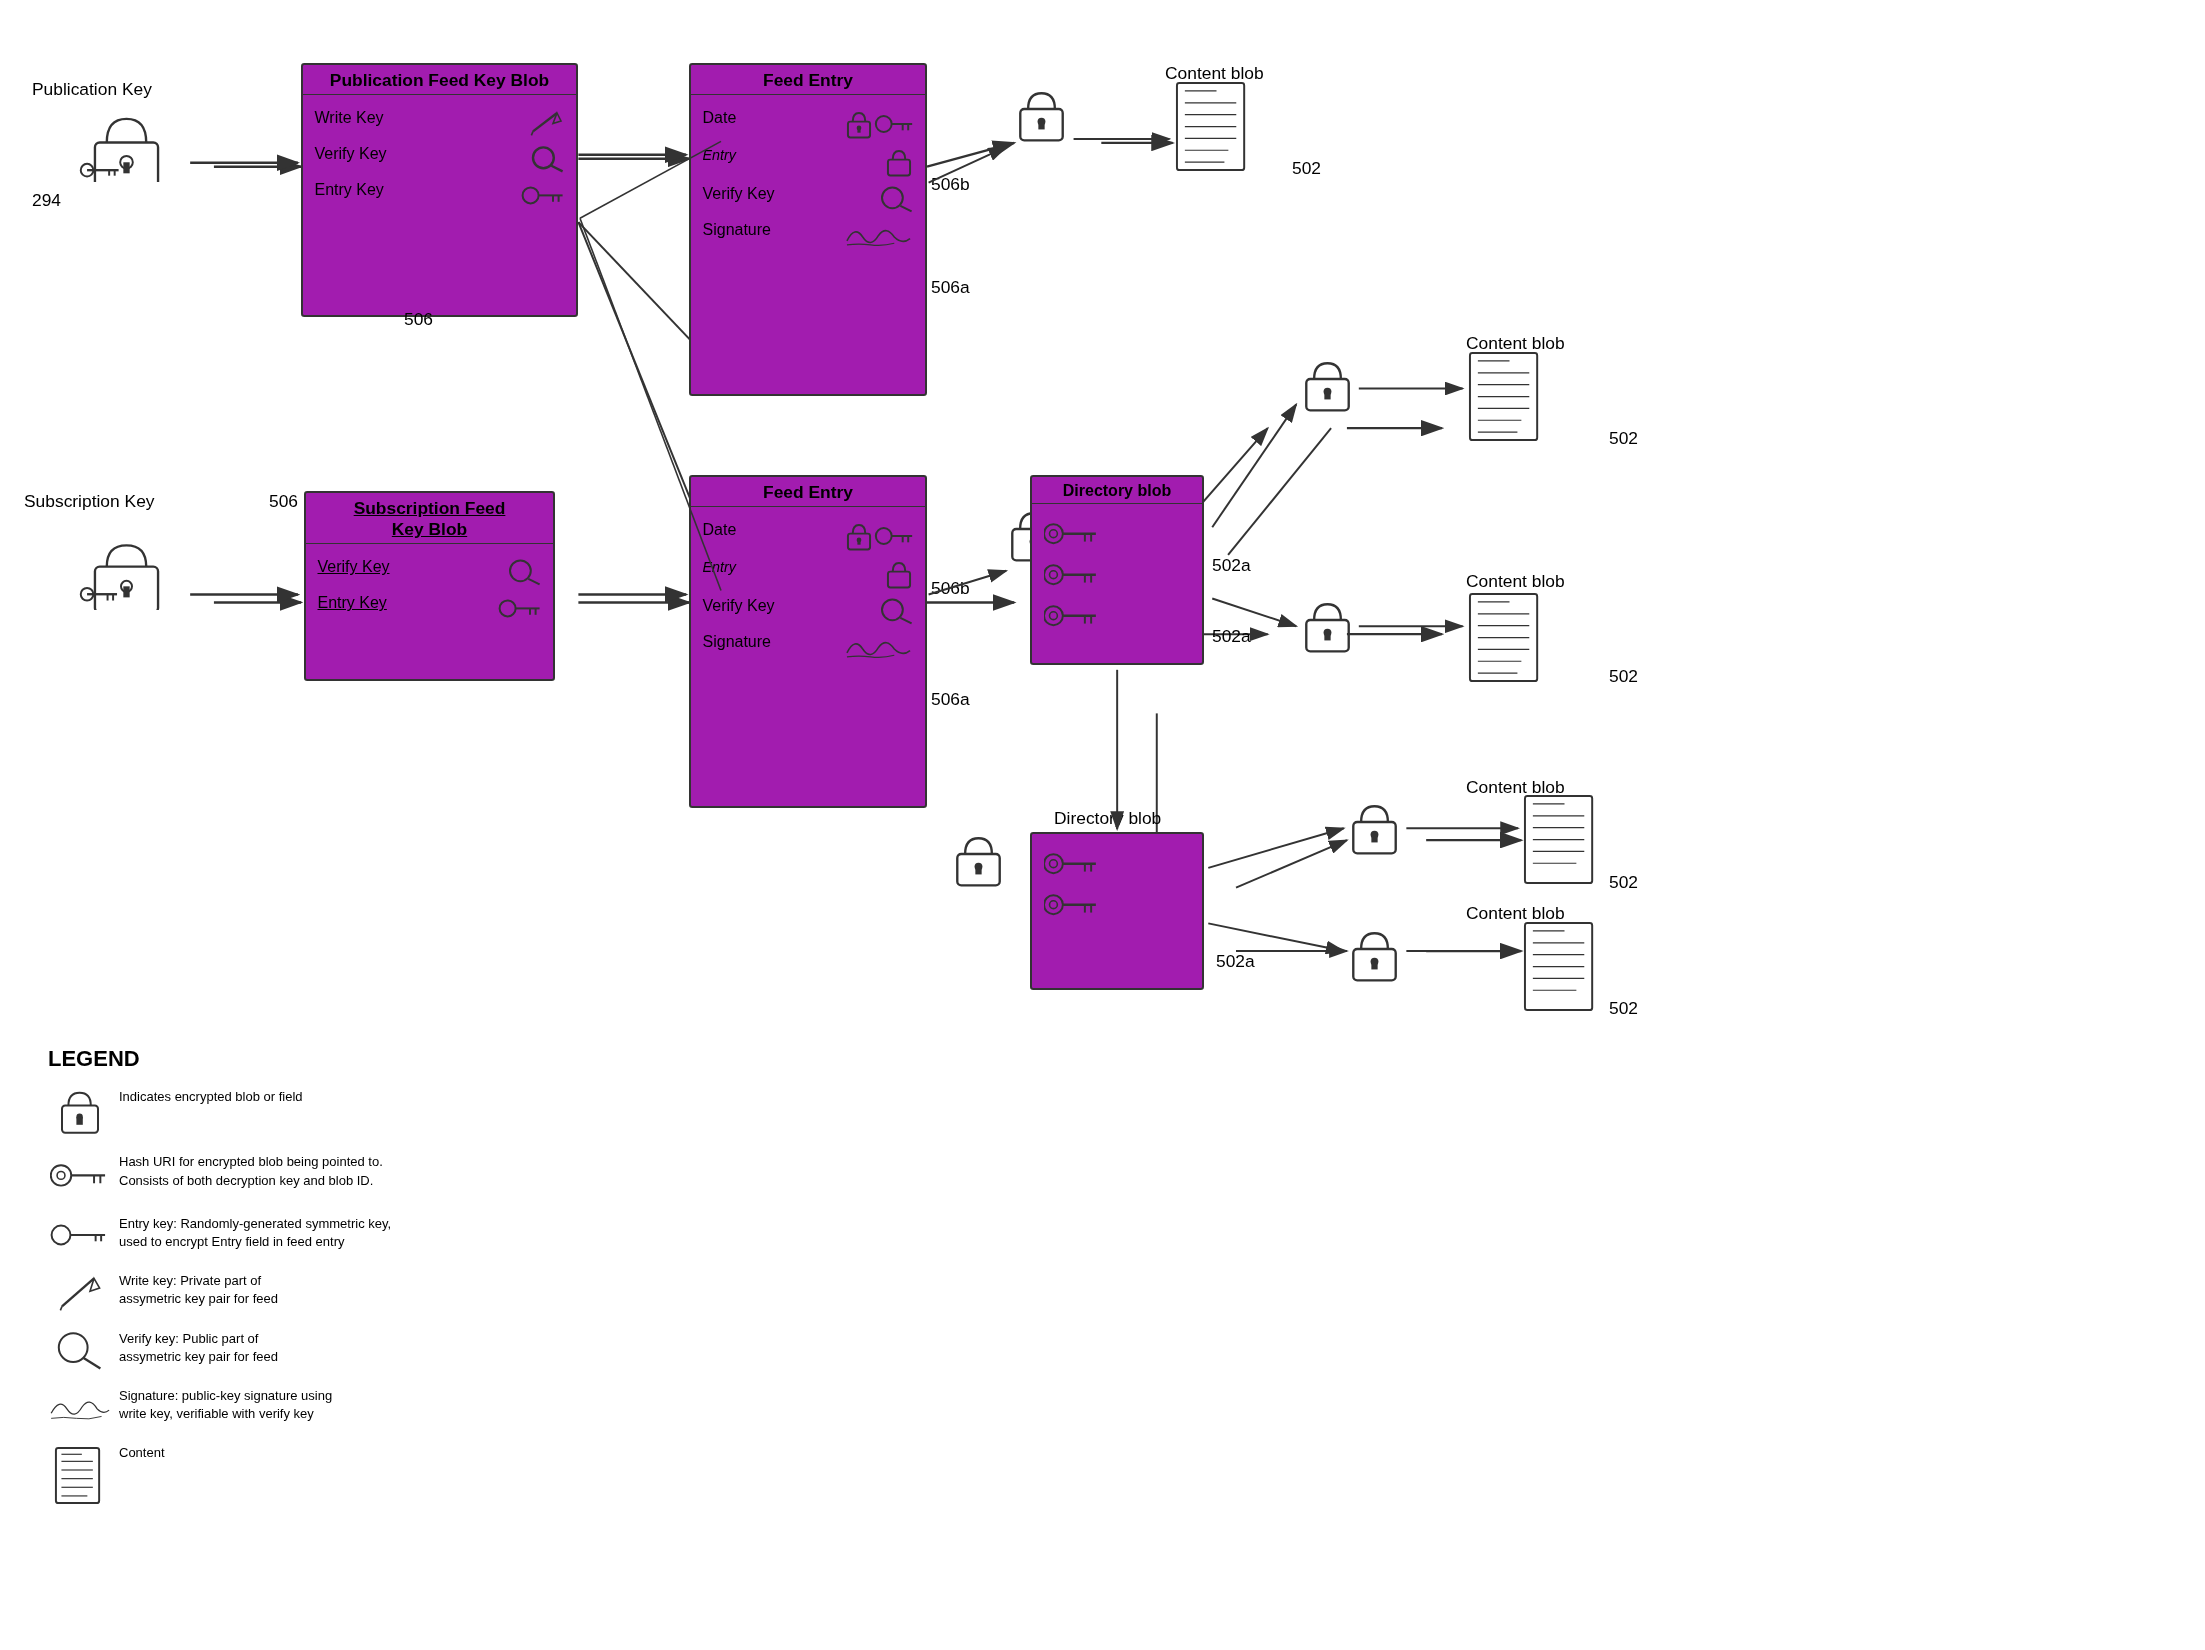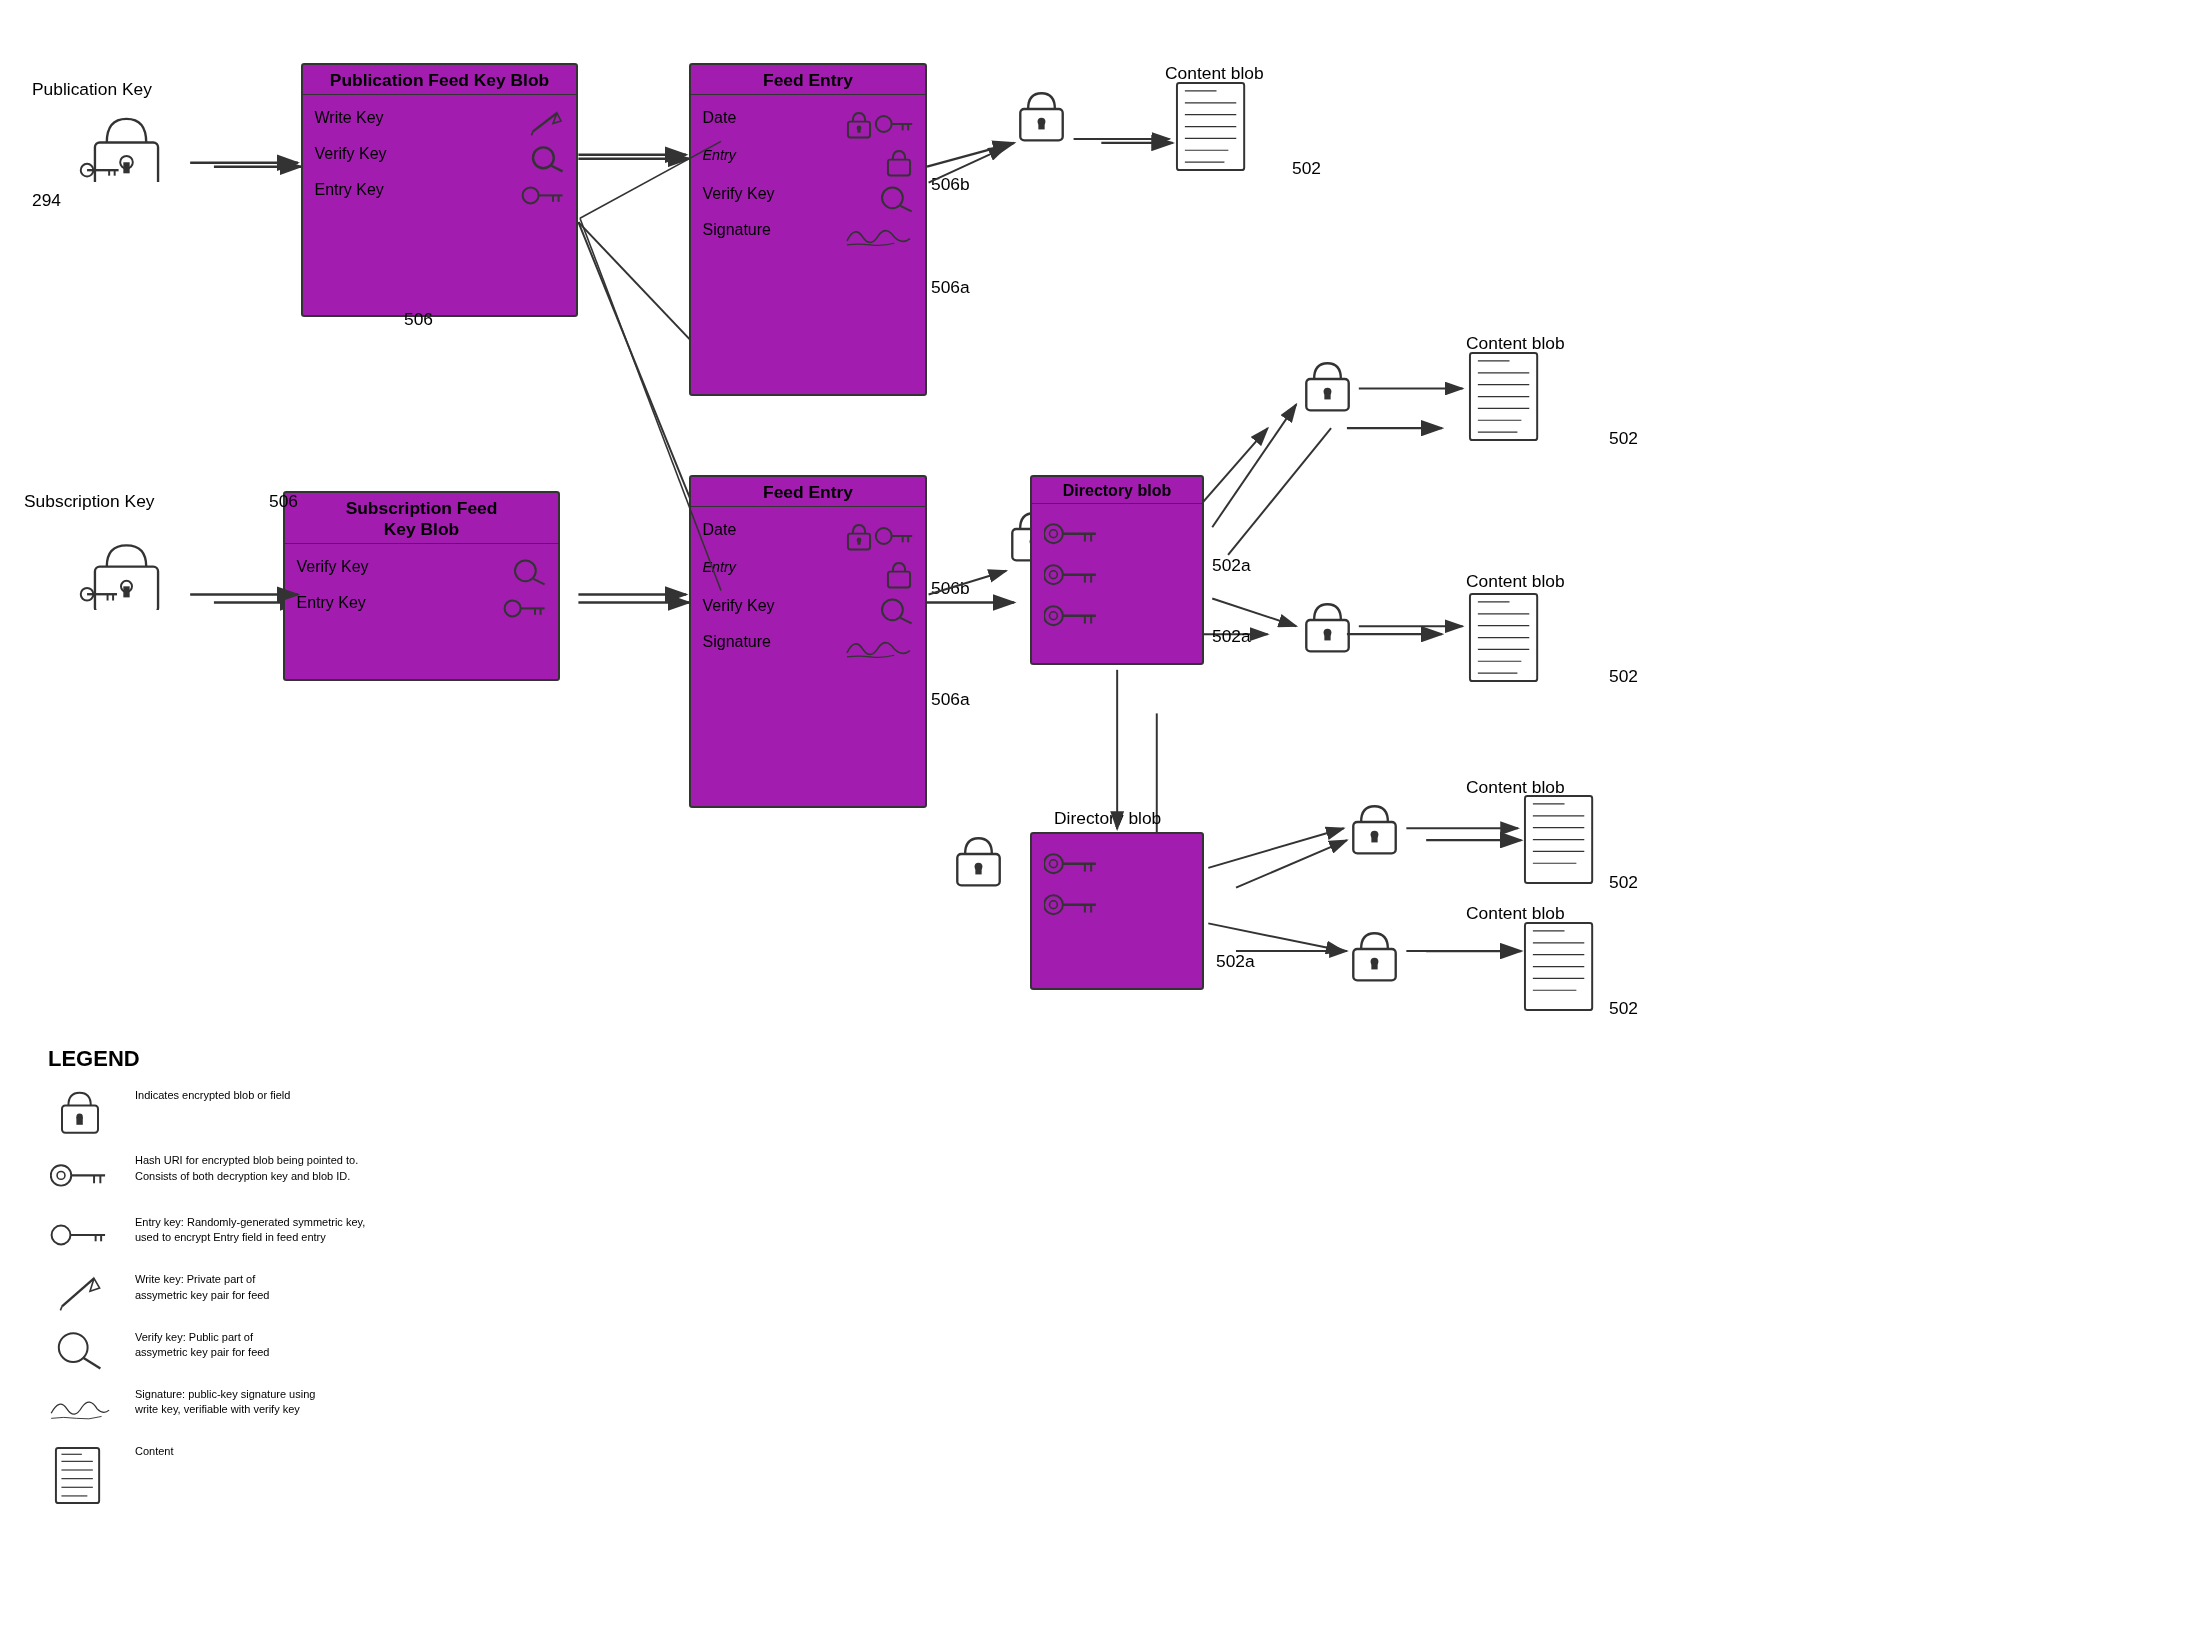--- a/index.html
+++ b/index.html
@@ -69,23 +69,23 @@
       margin-bottom: 17.4px;
     }
     .legend-icon {
       width: 63px;
       min-width: 63px;
       display: flex;
       align-items: center;
       justify-content: center;
     }
     .legend-text {
-      font-size: 11px;
+      font-size: 13px;
       line-height: 1.4;
-      margin-left: 24px;
+      margin-left: 8px;
     }
   </style>
 </head>
 <body>
 
 <div class="diagram-container">
 
   <svg class="arrows" viewBox="0 0 2783 2083" width="2205" height="1651">
 
     <line x1="270" y1="210" x2="380" y2="210" stroke="#333" stroke-width="3" marker-end="url(#arr)"></line>
@@ -300,21 +300,21 @@
       <path d="M35 35 Q35 8 60 8 Q85 8 85 35" fill="none" stroke="#333" stroke-width="3"></path>
       <circle cx="60" cy="60" r="7" fill="none" stroke="#333" stroke-width="2.5"></circle>
       <rect x="56" y="60" width="8" height="14" fill="#333"></rect>
       <line x1="10" y1="70" x2="48" y2="70" stroke="#333" stroke-width="3"></line>
       <circle cx="10" cy="70" r="8" fill="none" stroke="#333" stroke-width="2.5"></circle>
       <line x1="43" y1="70" x2="43" y2="78" stroke="#333" stroke-width="2.5"></line>
       <line x1="36" y1="70" x2="36" y2="78" stroke="#333" stroke-width="2.5"></line>
     </svg>
   </div>
 
-  <div class="box" style="left:283px;top:491px;width:277px;height:190px;">
+  <div class="box" style="left:304px;top:491px;width:251px;height:190px;text-decoration:underline;">
     <div class="box-title">Subscription Feed<br>Key Blob</div>
     <div class="box-inner">
       <div class="box-row">
         <span class="box-row-label">Verify Key</span>
         <svg width="36" height="28" viewBox="0 0 45 35">
           <circle cx="18" cy="16" r="13" fill="none" stroke="#333" stroke-width="2.5"></circle>
           <line x1="28" y1="26" x2="42" y2="33" stroke="#333" stroke-width="2.5"></line>
         </svg>
       </div>
       <div class="box-row">

